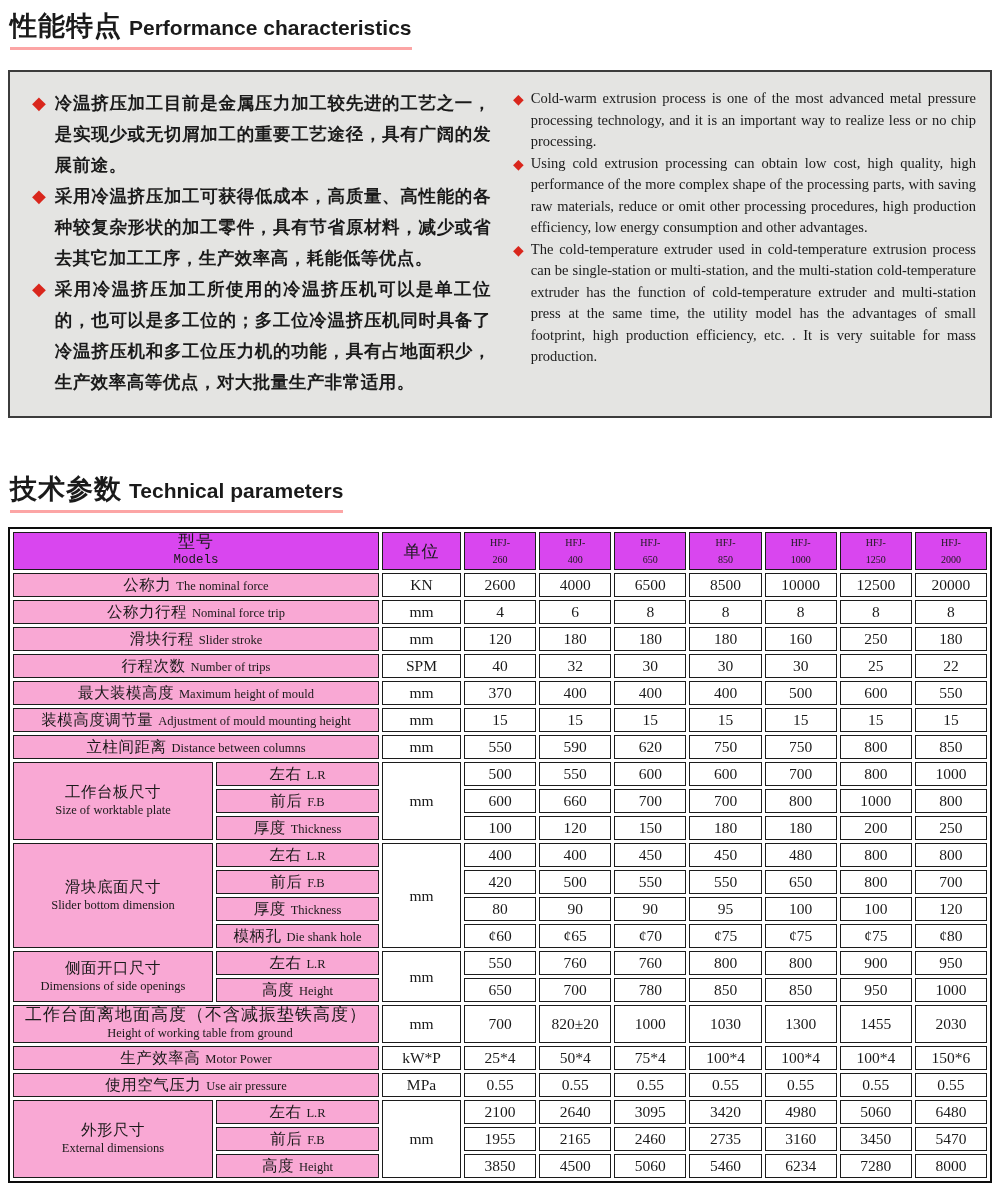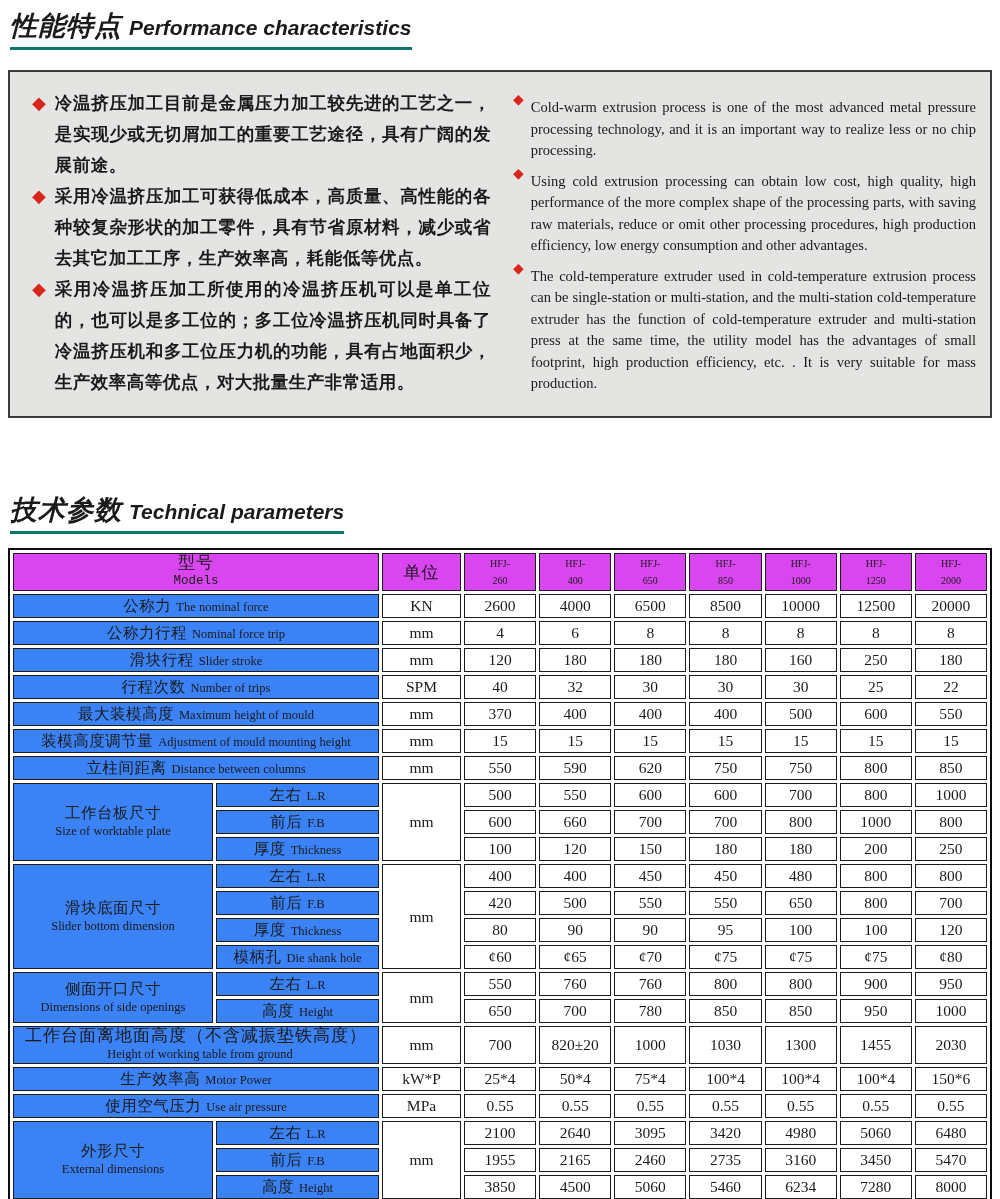--- a/index.html
+++ b/index.html
@@ -3,59 +3,59 @@
 <meta charset="utf-8">
 <style>
   html,body { margin:0; padding:0; background:#ffffff; }
   .page {
     width:1000px; height:1199px; background:#ffffff; color:#1a1a1a;
     font-family:"Liberation Sans", sans-serif; overflow:hidden; position:relative;
   }
 
   
   .sec-title {
-    display:inline-block; margin-left:10px; border-bottom:3px solid #0f766e;
-    padding-bottom:3px; white-space:nowrap;font-style:italic;
+    display:inline-block; margin-left:10px; border-bottom:3px solid #fca5a5;
+    padding-bottom:3px; white-space:nowrap;
   }
   .sec-title .zh { font-size:27px; font-weight:bold; letter-spacing:1px; }
   .sec-title .en { font-size:21px; font-weight:bold; margin-left:7px; }
   #title1 { margin-top:8px; }
-  #title2 { margin-top:74px; }
+  #title2 { margin-top:53px; }
 
   
   .feature-box {
     margin:20px 8px 0 8px; box-sizing:border-box; width:984px; min-height:300px;
     border:2px solid #3c3c3c; background:#e4e4e2;
     display:flex; padding:16px 10px 18px 12px; gap:20px;
   }
   .feature-col { flex:1; }
   .bullet { display:flex; align-items:flex-start; }
   .bullet .diamond { color:#d9261c; flex:0 0 auto; }
   .zh-col .diamond { font-size:18px; margin:4px 9px 0 10px; }
   .en-col .diamond { font-size:14px; margin:3px 7px 0 2px; }
   .zh-col .btext {
     font-size:17.5px; line-height:31px; font-weight:600; letter-spacing:0.5px;
     text-align:justify;
   }
   .en-col .btext {
     font-family:"Liberation Serif", serif; font-size:14.5px; line-height:21.5px;
-    text-align:justify; padding-right:4px;margin-top:9px;
+    text-align:justify; padding-right:4px;
   }
 
   
   table.tech {
     border-collapse:separate; border-spacing:3px; table-layout:fixed;
     width:984px; margin:14px 8px 0 8px; background:#ffffff; border:2px solid #0d0d0d;
   }
   table.tech th, table.tech td {
     border:1px solid #1c1c1c; text-align:center; vertical-align:middle;
     padding:0 1px; overflow:hidden;
   }
   table.tech th { background:#d946ef; font-weight:normal; height:56px; }
-  td.lbl, td.glbl, td.slbl { background:#3b82f6; }
+  td.lbl, td.glbl, td.slbl { background:#f9a8d4; }
   td.val, td.unit { background:#ffffff; font-family:"Liberation Serif", serif; font-size:15.5px; }
   table.tech tr > * { height:22px; }
   tr.tall > * { height:44px; }
   .zh-big { font-size:17px; letter-spacing:1px; }
   .zh-lab { font-size:15.5px; letter-spacing:0.5px; white-space:nowrap; }
   .en-lab { font-family:"Liberation Serif", serif; font-size:12.5px; margin-left:5px; white-space:nowrap; }
   .en-small { font-family:Liberation Mono, monospace; font-size:12.5px; }
   .model-num { font-family:"Liberation Serif", serif; font-size:10px; line-height:17px; }
   .stack { line-height:18px; }
 </style>

